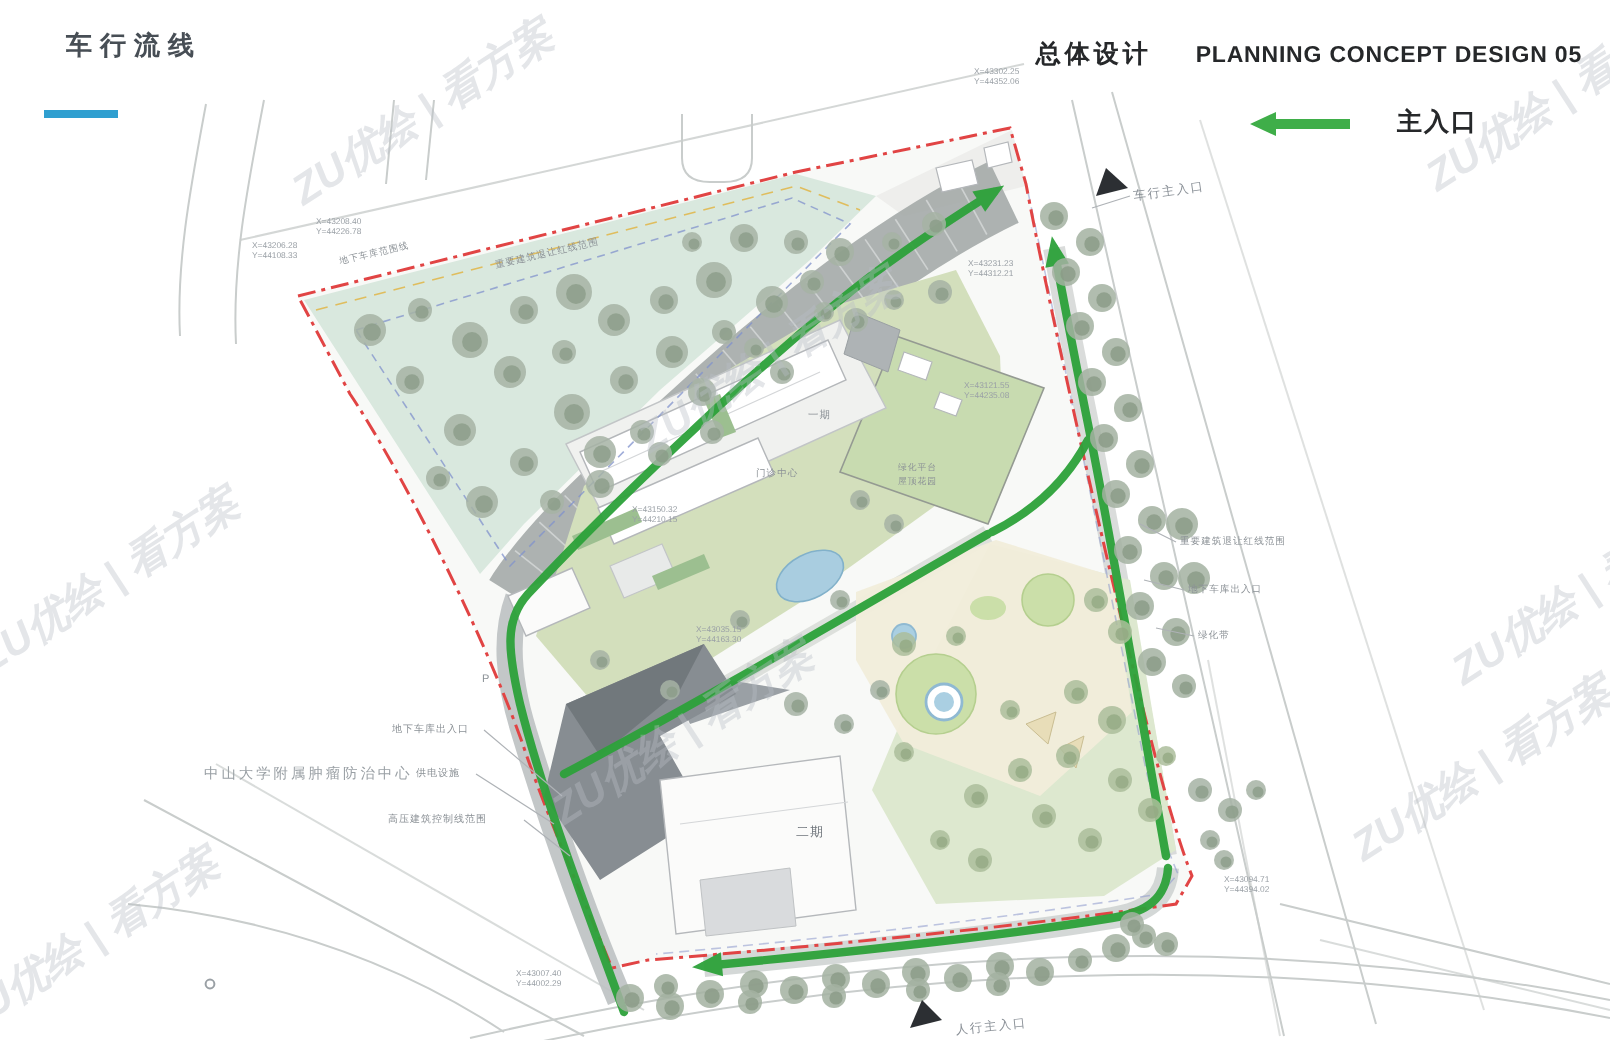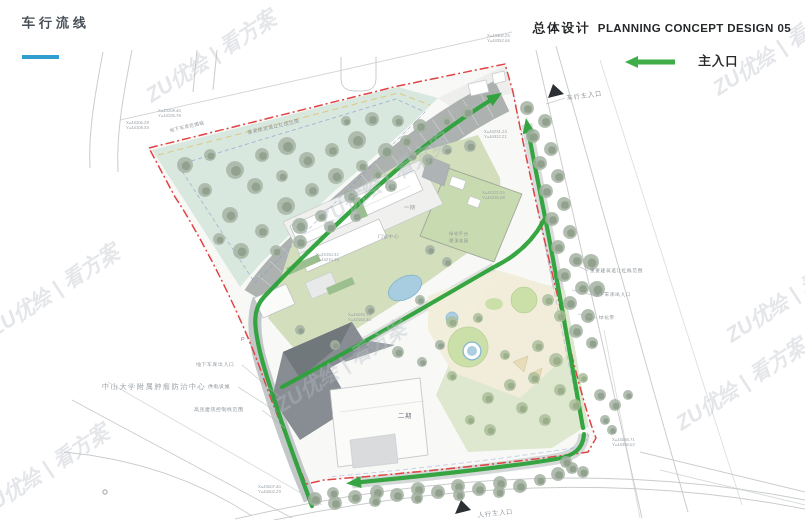--- a/index.html
+++ b/index.html
@@ -1,24 +1,24 @@
 <!DOCTYPE html>
 <html><head>
 <meta charset="utf-8">
 <style>
   html,body{margin:0;padding:0;background:#ffffff;}
   *{box-sizing:border-box;}
   .stage{position:relative;width:805px;height:520px;overflow:hidden;background:#fff;
          font-family:"Liberation Sans","DejaVu Sans",sans-serif;}
-  .hdr-left{position:absolute;left:22px;top:14px;font-size:13px;letter-spacing:4px;
+  .hdr-left{position:absolute;left:33px;top:14px;font-size:13px;letter-spacing:4px;
             color:#474e55;font-weight:bold;}
   .hdr-bar{position:absolute;left:22px;top:55px;width:37px;height:3.5px;background:#2f9fd0;}
   .hdr-right{position:absolute;right:14px;top:18px;color:#26282a;font-weight:bold;
              white-space:nowrap;}
-  .hdr-right .cn{font-size:12.5px;letter-spacing:2px;margin-right:7px;}
+  .hdr-right .cn{font-size:12.5px;letter-spacing:2px;margin-right:22px;}
   .hdr-right .en{font-size:11.5px;letter-spacing:0.4px;}
   .legend{position:absolute;right:66px;top:53px;display:flex;align-items:center;gap:22px;}
   .legend .lbl{font-size:12.5px;font-weight:bold;color:#26282a;letter-spacing:1px;}
   svg text{font-family:"Liberation Sans","DejaVu Sans",sans-serif;}
   .plan-svg{position:absolute;left:0;top:0;}
 </style>
 </head>
 <body>
 
 <div class="stage">

